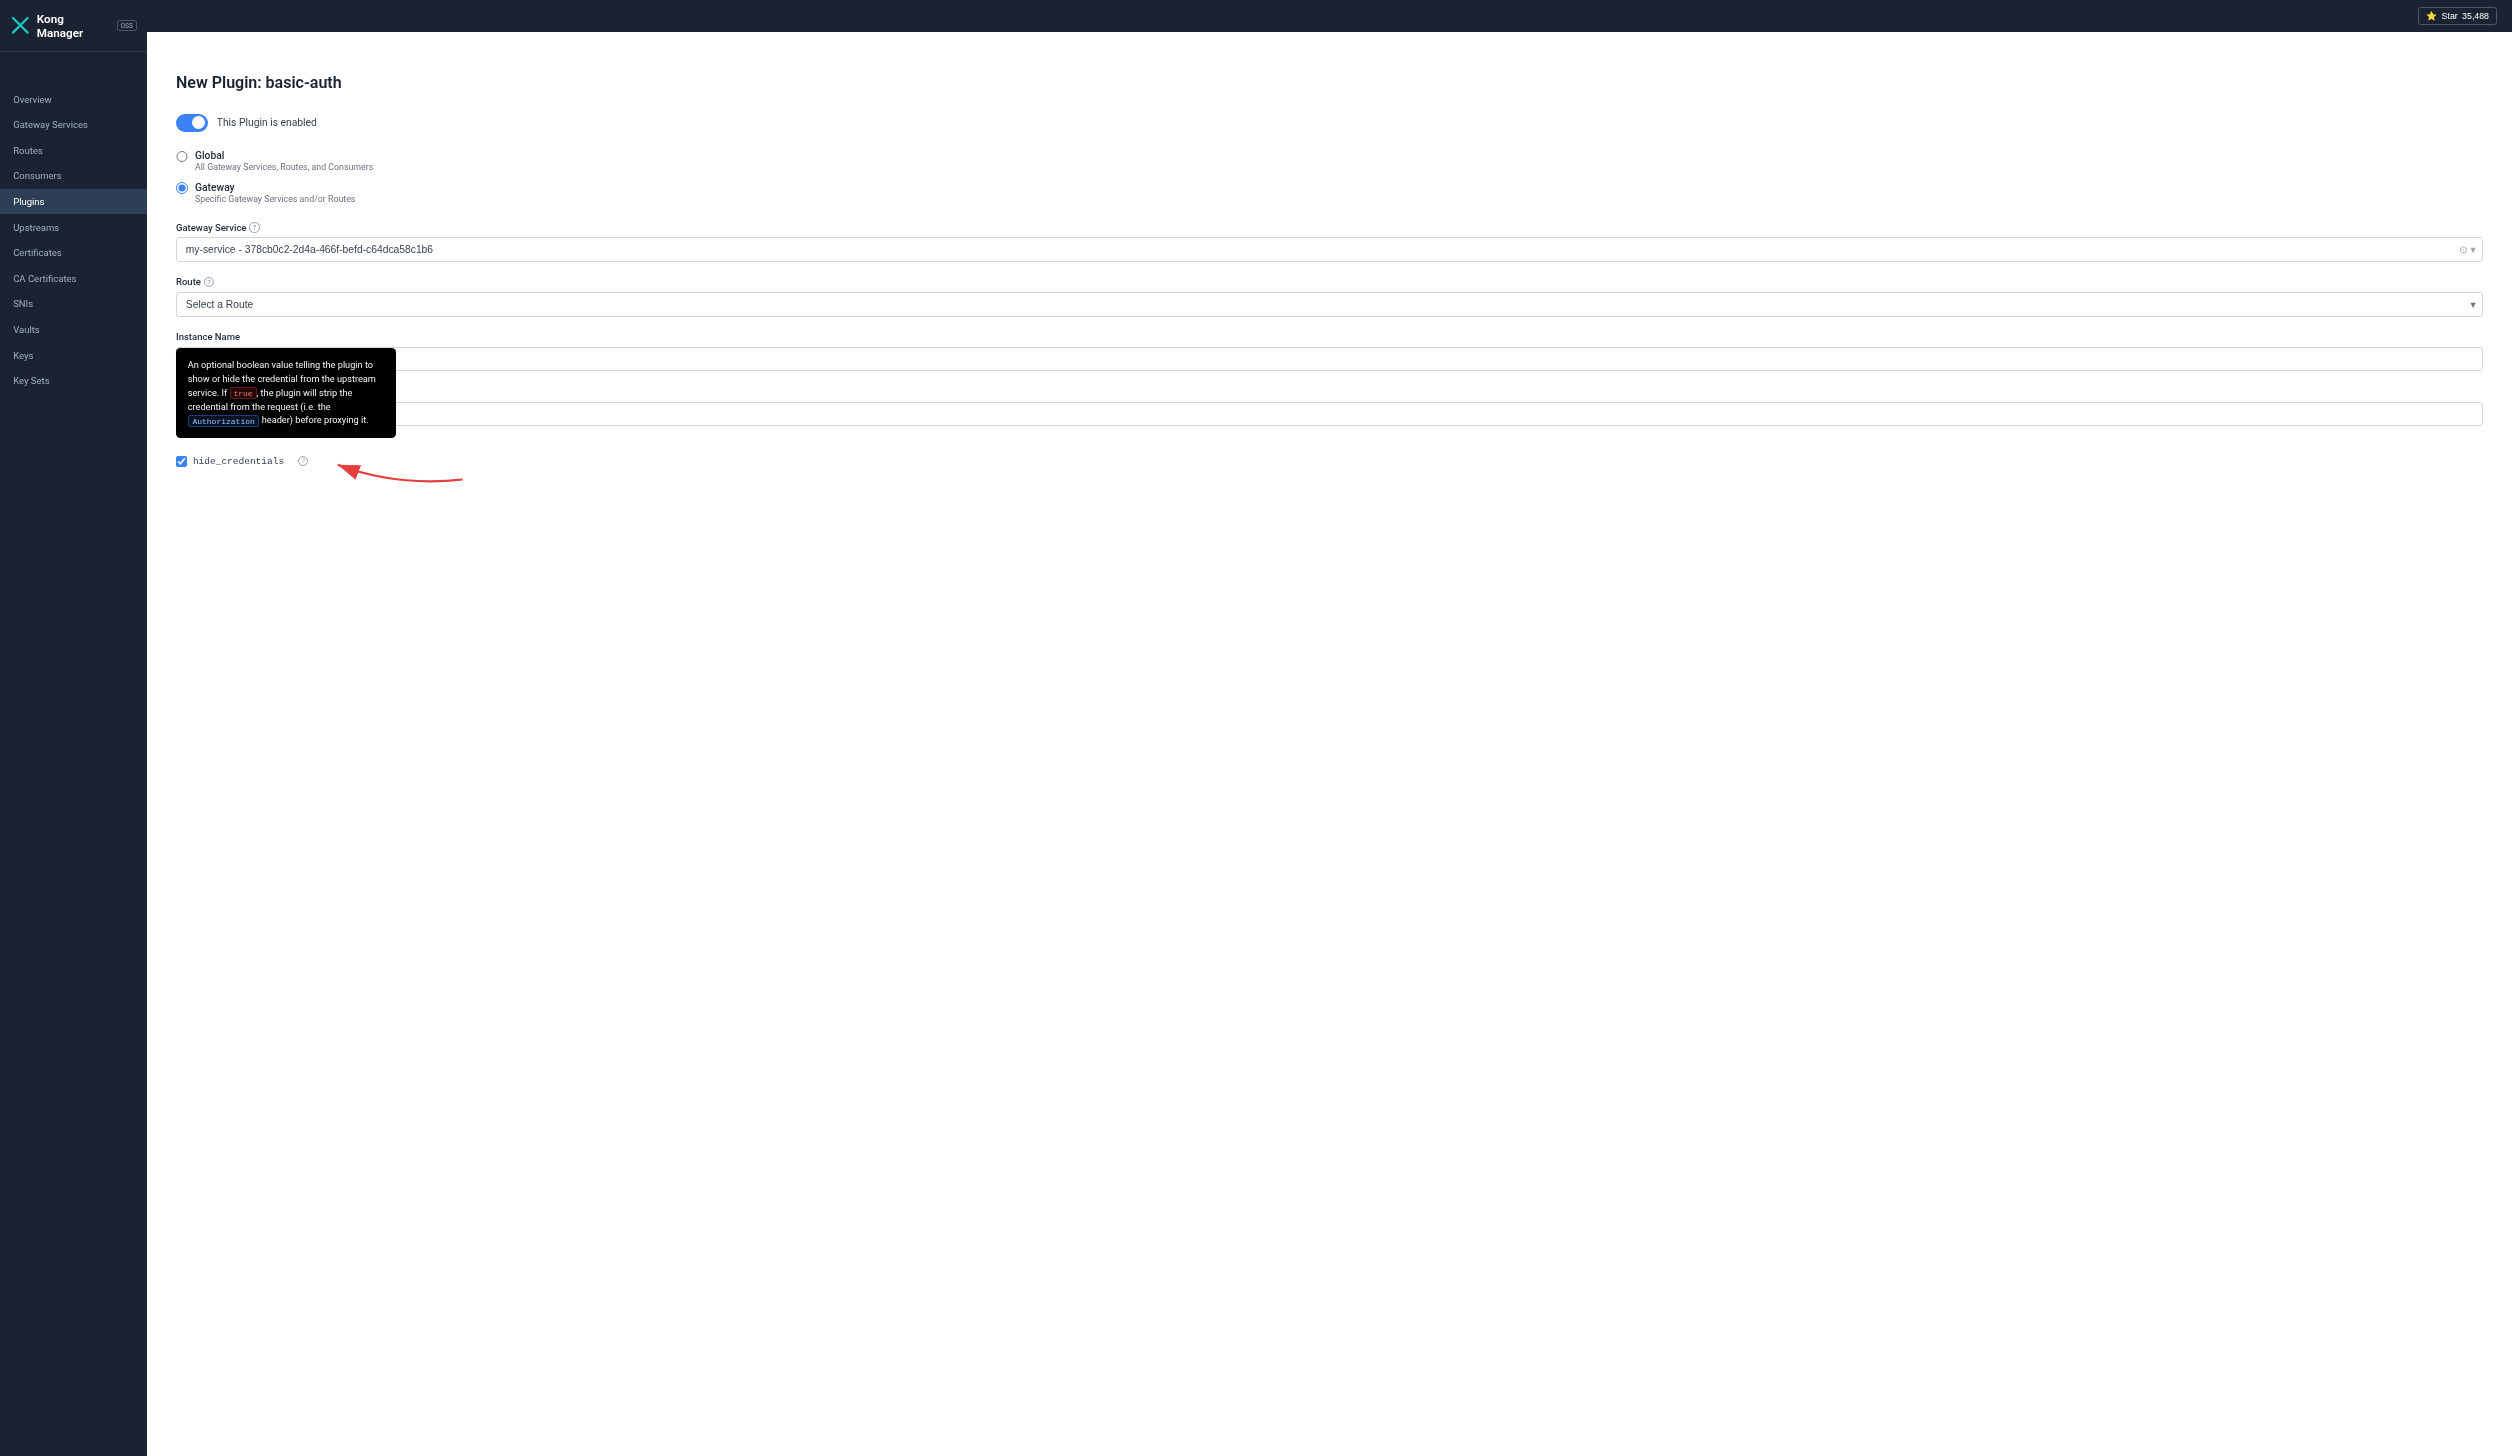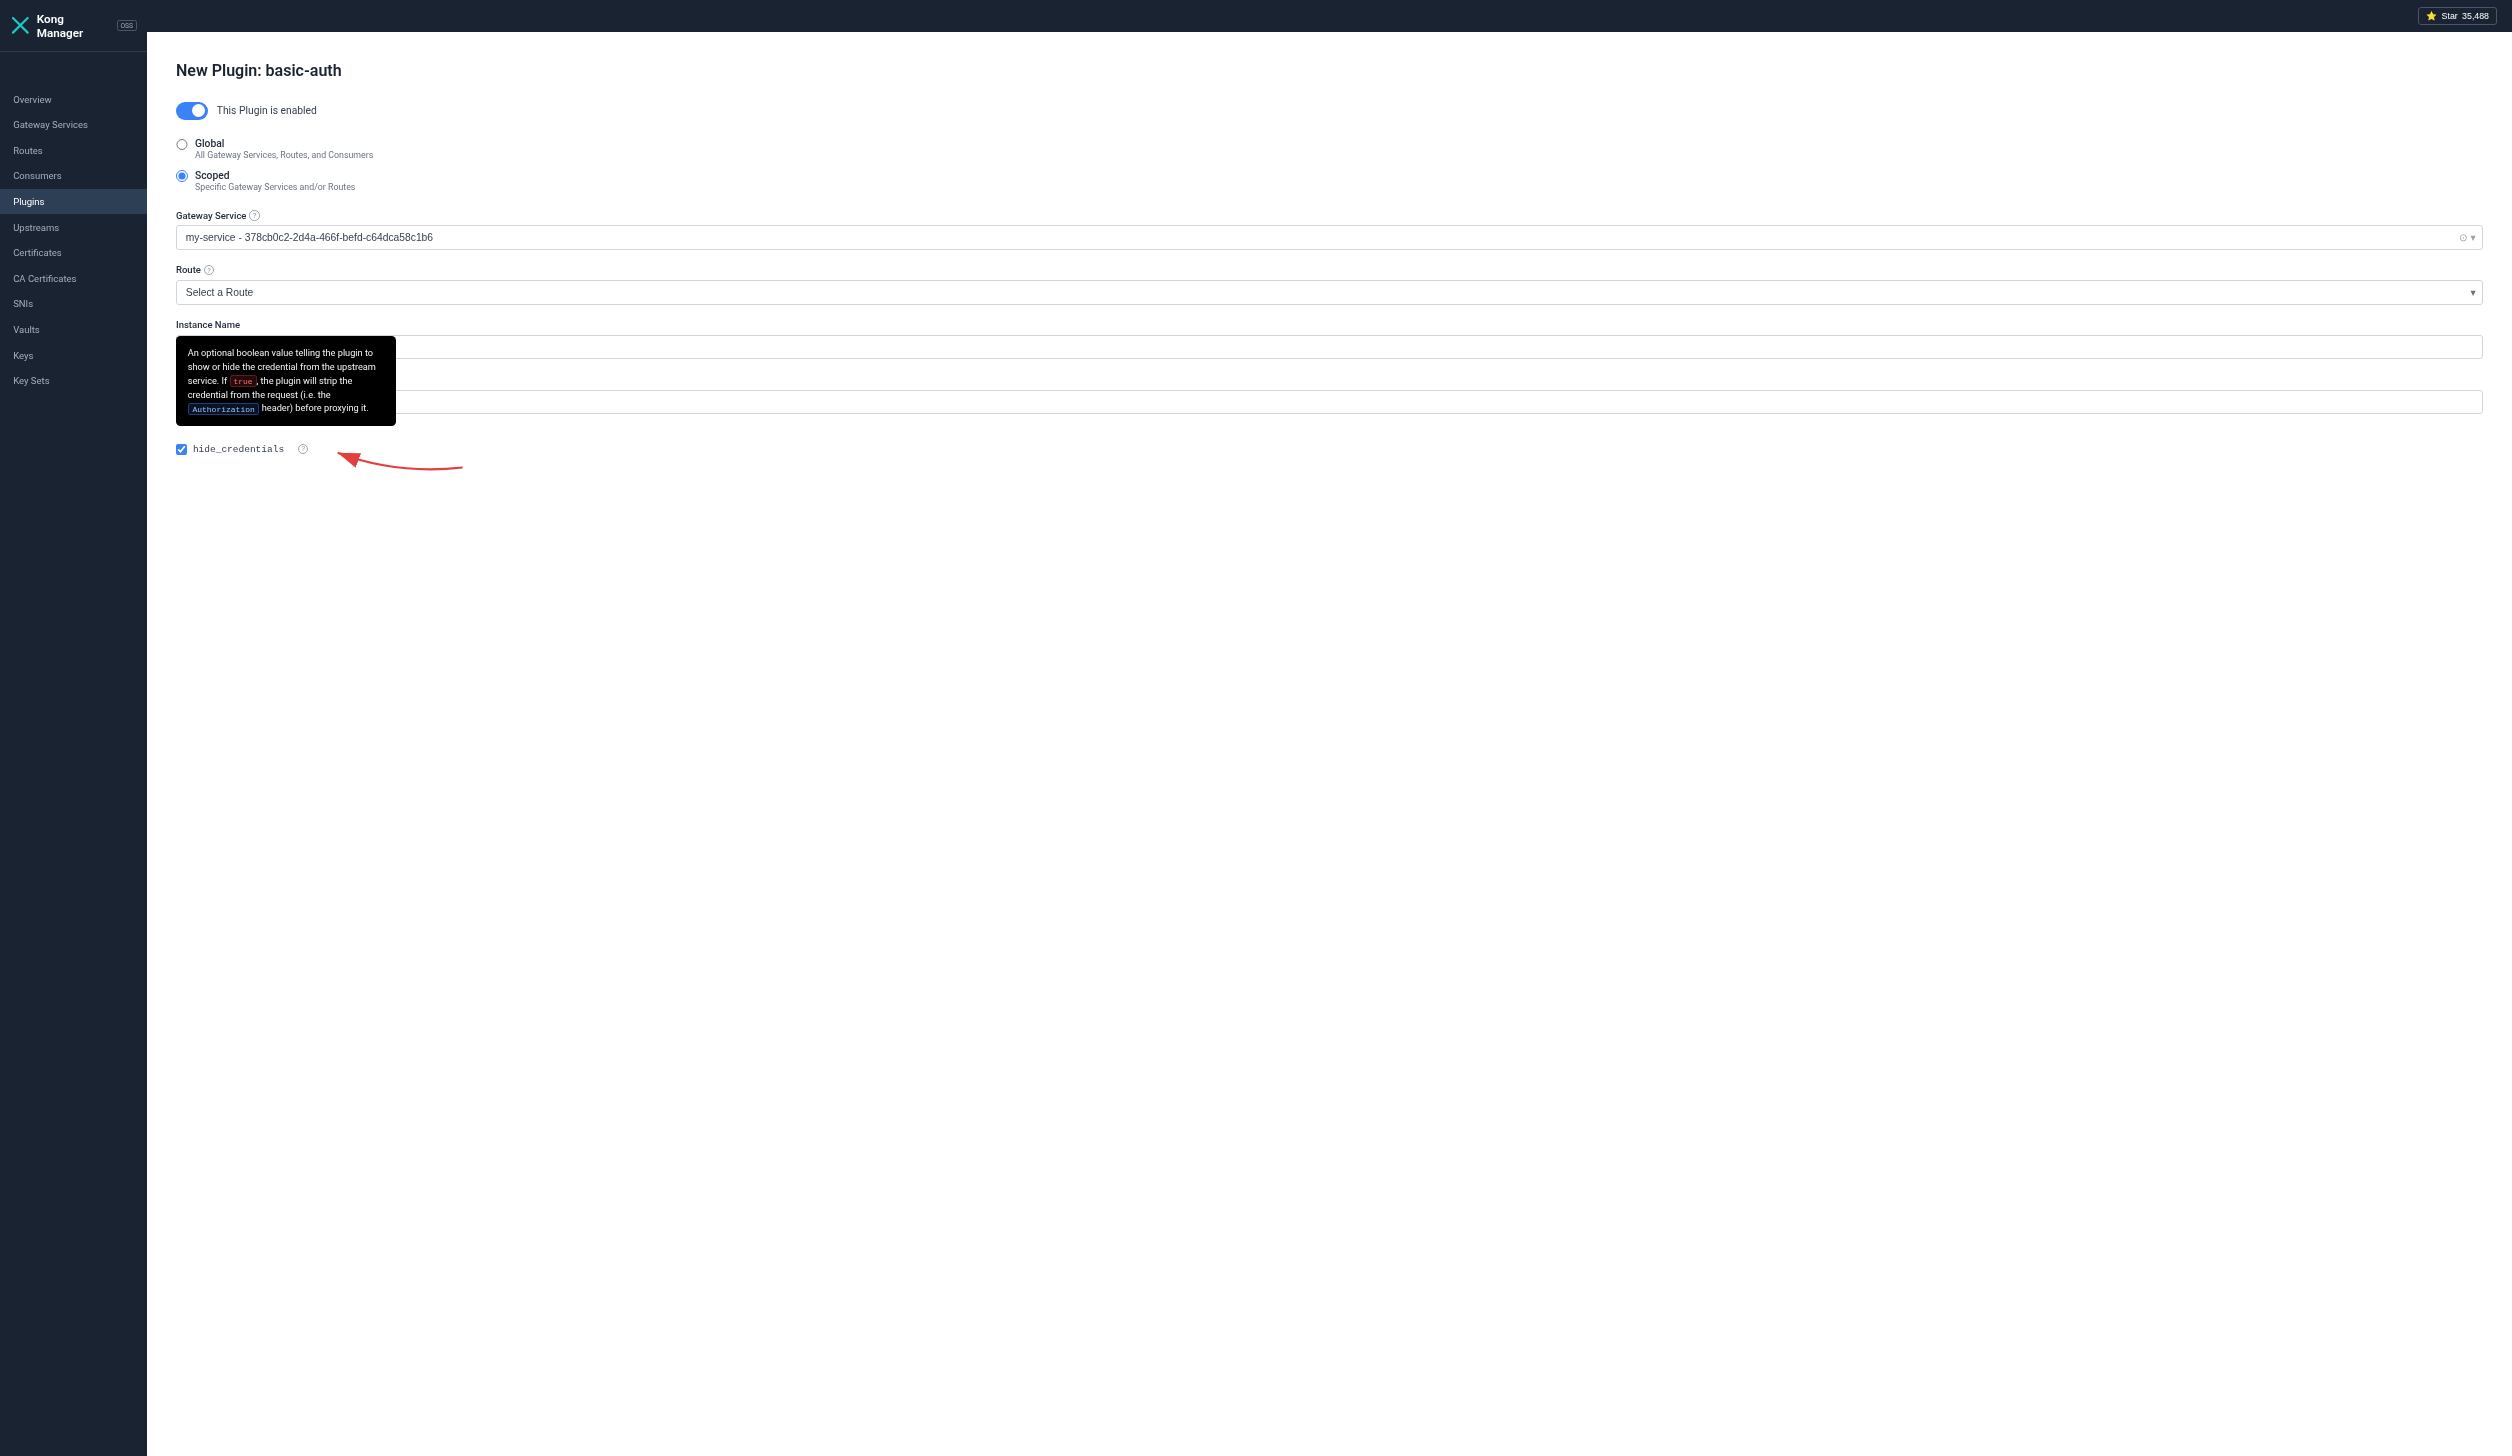--- a/index.html
+++ b/index.html
@@ -89,20 +89,21 @@
       padding: 29px;
       background: #ffffff;
       margin-top: 0;
     }
 
     .page-title {
       font-size: 16px;
       font-weight: 600;
       color: #1a2332;
       margin-bottom: 22px;
+      margin-top: 12px;
     }
 
     
     .toggle-row {
       display: flex;
       align-items: center;
       gap: 8.8px;
       margin-bottom: 17.6px;
     }
     .toggle {
@@ -390,21 +391,21 @@
       <div class="radio-option">
         <input type="radio" class="radio-input" name="scope" value="global" style="">
         <div class="radio-text">
           <div class="radio-title">Global</div>
           <div class="radio-desc">All Gateway Services, Routes, and Consumers</div>
         </div>
       </div>
       <div class="radio-option">
         <input type="radio" class="radio-input" name="scope" value="scoped" checked="" style="">
         <div class="radio-text">
-          <div class="radio-title">Scoped</div>
+          <div class="radio-title">Gateway</div>
           <div class="radio-desc">Specific Gateway Services and/or Routes</div>
         </div>
       </div>
     </div>
 
     
     <div class="field-group">
       <div class="field-label">
         <span>Gateway Service</span>
         <span class="help-icon">?</span>

